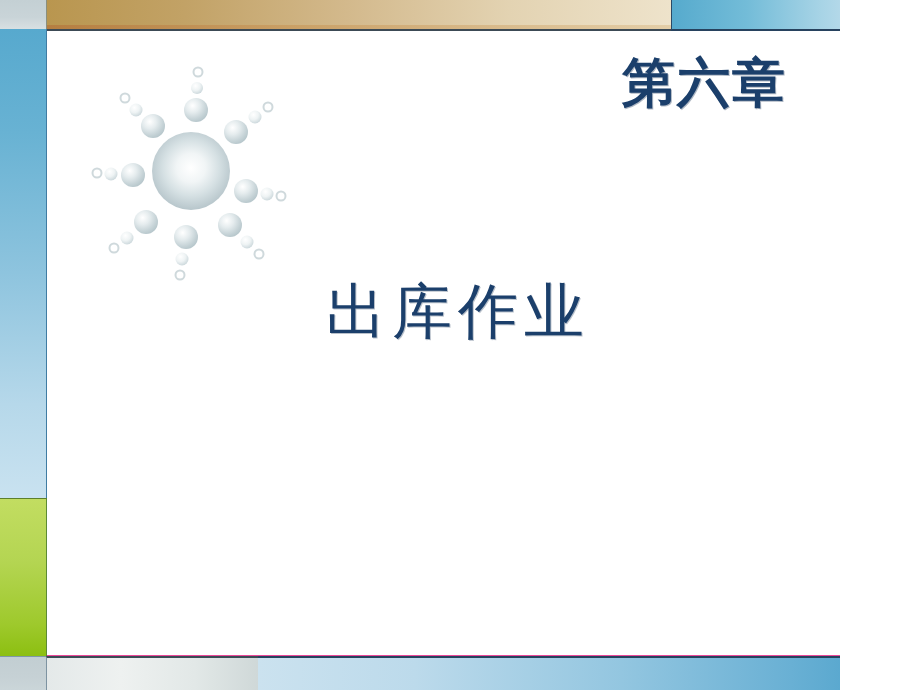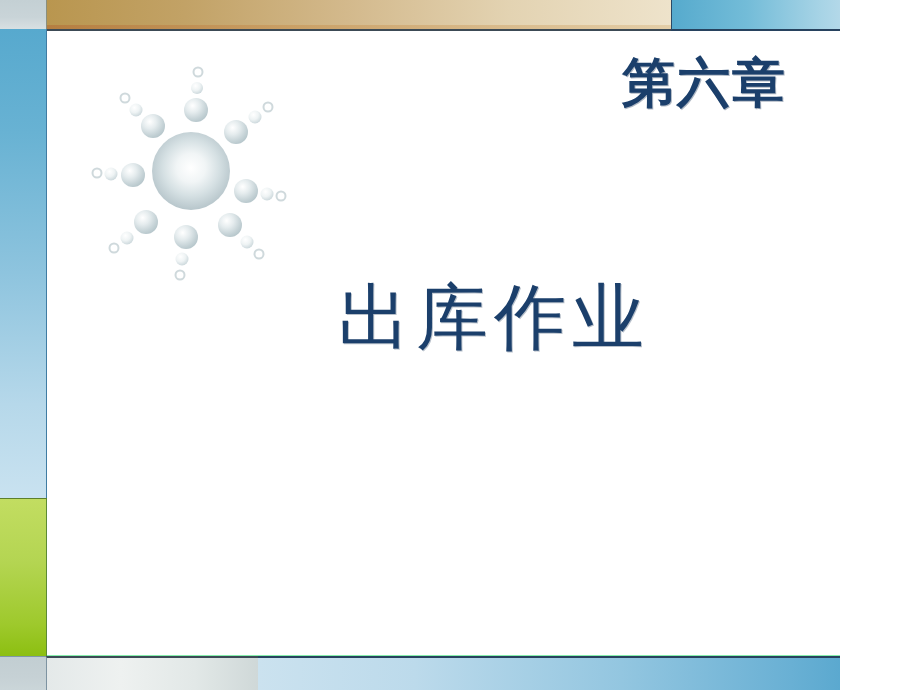--- a/index.html
+++ b/index.html
@@ -9,21 +9,21 @@
   }
   body {
     font-family: "Liberation Serif", serif;
   }
 
   #slide {
     position: relative;
     width: 840px;
     height: 690px;
     overflow: hidden;
-    background: #86efac;
+    background: #ec4899;
     text-decoration: underline;
   }
 
   
 
   
   .tl-square {
     position: absolute;
     left: 0; top: 0;
     width: 46px; height: 29px;
@@ -181,24 +181,24 @@
     line-height: 1.0;
     letter-spacing: 2px;
     font-weight: 700;
     color: #1b3f6b;
     white-space: nowrap;
     text-shadow: 1px 1px 0 rgba(20,45,80,0.35);
   }
 
   .main-title {
     position: absolute;
-    left: 338px; top: 282px;
+    left: 326px; top: 282px;
     width: 420px;
     font-family: "Liberation Serif", "DejaVu Serif", serif;
-    font-size: 72px;
+    font-size: 60px;
     line-height: 1.0;
     letter-spacing: 6px;
     font-weight: 400;
     color: #1b3f6b;
     white-space: nowrap;
     text-shadow: 1px 1px 0 rgba(20,45,80,0.30);
   }
 </style>
 </head>
 <body>

